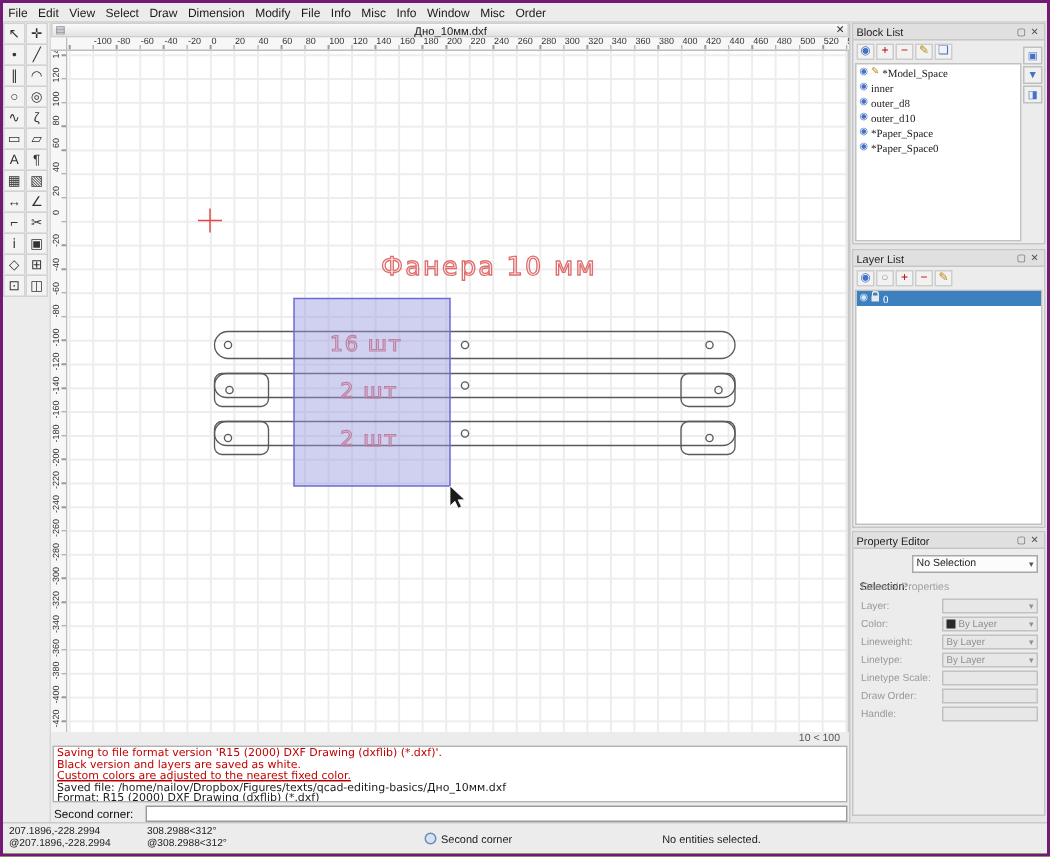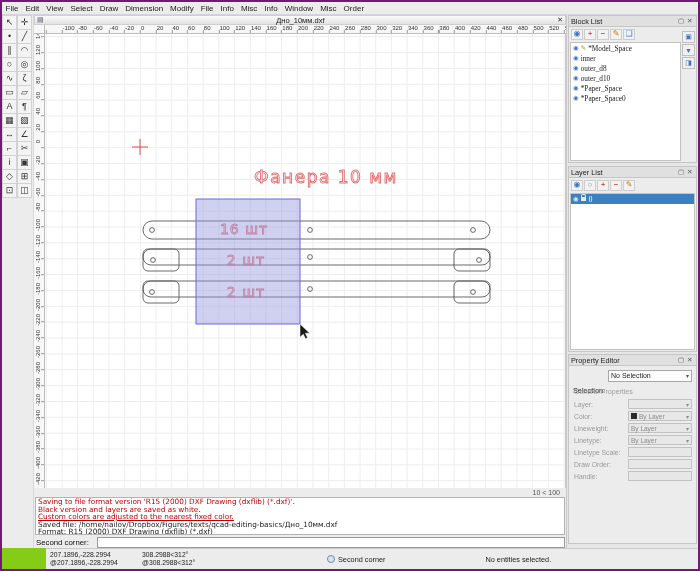--- a/index.html
+++ b/index.html
@@ -75,21 +75,21 @@
   .section-label{font-size:7px;color:#a0a0a0;margin:6px 0 3px 1px;}
   .prop-row{display:flex;align-items:center;height:12px;padding:0 0 0 1px;}
   .prop-label{flex:1;font-size:6.8px;color:#9a9a9a;}
   .prop-control{width:64px;height:10px;background:#e7e7e7;border:1px solid #c2c2c2;display:flex;align-items:center;font-size:6.5px;color:#8c8c8c;padding:0 2px;gap:2px;}
   .prop-arrow{margin-left:auto;font-size:6px;color:#909090;}
   .swatch{display:none;width:6px;height:6px;background:#2b2b2b;}
   .prop-rows .prop-row:nth-child(2) .swatch{display:inline-block;}
   .prop-rows .prop-row:nth-child(n+5) .prop-arrow{visibility:hidden;}
 
   
-  .statusbar{position:absolute;left:0;right:0;bottom:0;height:21px;background:#ececec;border-top:1px solid #c9c9c9;display:flex;align-items:center;font-size:6.8px;color:#222;margin-left:44px;}
+  .statusbar{position:absolute;left:0;right:0;bottom:0;height:21px;background:#ececec;border-top:1px solid #c9c9c9;display:flex;align-items:center;font-size:6.8px;color:#222;}
   .sb-coords{width:96px;padding-left:4px;line-height:7.6px;}
   .sb-polar{width:82px;line-height:7.6px;}
   .sb-hint{display:flex;align-items:center;gap:3px;margin-left:103px;font-size:7.3px;}
   .sb-icon{width:8px;height:8px;border-radius:50%;border:1px solid #6a8ab8;background:#d7e3f4;}
   .sb-selection{margin-left:100px;font-size:7.3px;}
 </style>
 </head>
 <body>
 
 <div class="window">

